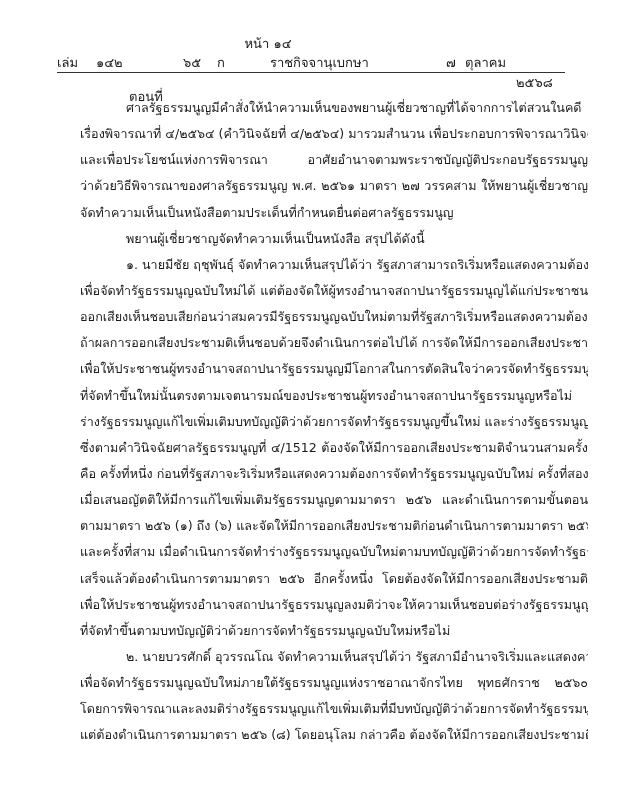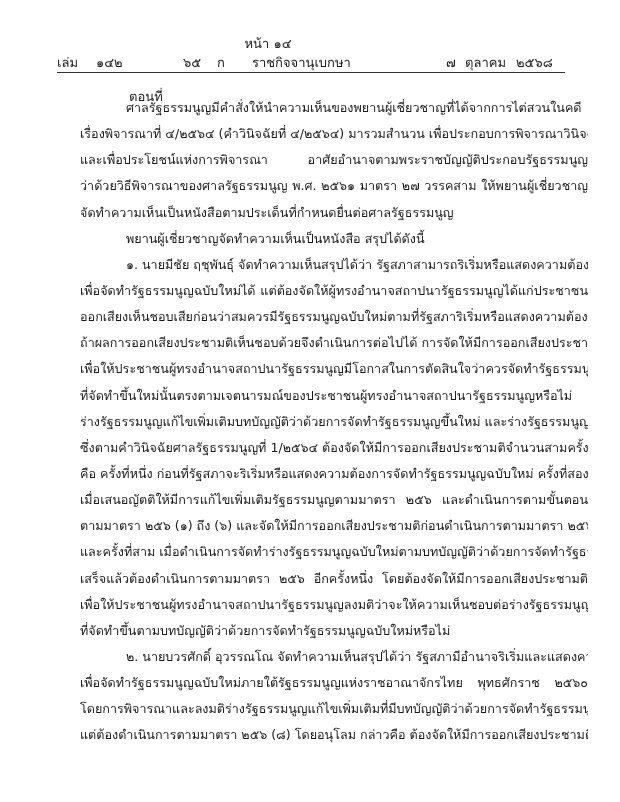--- a/index.html
+++ b/index.html
@@ -17,24 +17,24 @@
     font-size:13px; line-height:18px;
     border-bottom:1.3px solid #333;
     text-decoration:underline;
   }
   .header span { position:absolute; top:0; white-space:nowrap; }
   .h-vol-label { left:0; }
   .h-vol { left:31px;margin-left:8px; }
   .h-issue-label { left:72px;margin-top:34px; }
   .h-issue { left:126px; }
   .h-section { left:160px; }
-  .h-gazette { left:195px;text-align:center; }
+  .h-gazette { left:213px;text-align:center; }
   .h-day { left:389px; }
   .h-month { left:408px; }
-  .h-year { left:459px; }
+  .h-year { left:459px;margin-top:20px; }
 
   .body-text {
     position:absolute; top:95px; left:80px; width:508px;
     font-size:12.6px;
   }
   .line {
     height:26.15px; line-height:26.15px; white-space:nowrap;
     text-align:justify; text-align-last:justify;
     overflow:hidden;
   }
@@ -65,21 +65,21 @@
     <div class="line">ว่าด้วยวิธีพิจารณาของศาลรัฐธรรมนูญ พ.ศ. ๒๕๖๑ มาตรา ๒๗ วรรคสาม ให้พยานผู้เชี่ยวชาญ</div>
     <div class="line last">จัดทำความเห็นเป็นหนังสือตามประเด็นที่กำหนดยื่นต่อศาลรัฐธรรมนูญ</div>
     <div class="line indent last">พยานผู้เชี่ยวชาญจัดทำความเห็นเป็นหนังสือ สรุปได้ดังนี้</div>
     <div class="line indent">๑. นายมีชัย ฤชุพันธุ์ จัดทำความเห็นสรุปได้ว่า รัฐสภาสามารถริเริ่มหรือแสดงความต้องการ</div>
     <div class="line">เพื่อจัดทำรัฐธรรมนูญฉบับใหม่ได้ แต่ต้องจัดให้ผู้ทรงอำนาจสถาปนารัฐธรรมนูญได้แก่ประชาชน</div>
     <div class="line">ออกเสียงเห็นชอบเสียก่อนว่าสมควรมีรัฐธรรมนูญฉบับใหม่ตามที่รัฐสภาริเริ่มหรือแสดงความต้องการหรือไม่</div>
     <div class="line">ถ้าผลการออกเสียงประชามติเห็นชอบด้วยจึงดำเนินการต่อไปได้ การจัดให้มีการออกเสียงประชามติแต่ละครั้ง</div>
     <div class="line">เพื่อให้ประชาชนผู้ทรงอำนาจสถาปนารัฐธรรมนูญมีโอกาสในการตัดสินใจว่าควรจัดทำรัฐธรรมนูญขึ้นใหม่หรือไม่</div>
     <div class="line">ที่จัดทำขึ้นใหม่นั้นตรงตามเจตนารมณ์ของประชาชนผู้ทรงอำนาจสถาปนารัฐธรรมนูญหรือไม่</div>
     <div class="line">ร่างรัฐธรรมนูญแก้ไขเพิ่มเติมบทบัญญัติว่าด้วยการจัดทำรัฐธรรมนูญขึ้นใหม่ และร่างรัฐธรรมนูญ</div>
-    <div class="line">ซึ่งตามคำวินิจฉัยศาลรัฐธรรมนูญที่ 1/๒๕๖๔ ต้องจัดให้มีการออกเสียงประชามติจำนวนสามครั้ง</div>
+    <div class="line">ซึ่งตามคำวินิจฉัยศาลรัฐธรรมนูญที่ ๔/1512 ต้องจัดให้มีการออกเสียงประชามติจำนวนสามครั้ง</div>
     <div class="line">คือ ครั้งที่หนึ่ง ก่อนที่รัฐสภาจะริเริ่มหรือแสดงความต้องการจัดทำรัฐธรรมนูญฉบับใหม่ ครั้งที่สอง</div>
     <div class="line">เมื่อเสนอญัตติให้มีการแก้ไขเพิ่มเติมรัฐธรรมนูญตามมาตรา ๒๕๖ และดำเนินการตามขั้นตอน</div>
     <div class="line">ตามมาตรา ๒๕๖ (๑) ถึง (๖) และจัดให้มีการออกเสียงประชามติก่อนดำเนินการตามมาตรา ๒๕๖ (๗)</div>
     <div class="line">และครั้งที่สาม เมื่อดำเนินการจัดทำร่างรัฐธรรมนูญฉบับใหม่ตามบทบัญญัติว่าด้วยการจัดทำรัฐธรรมนูญฉบับใหม่</div>
     <div class="line">เสร็จแล้วต้องดำเนินการตามมาตรา ๒๕๖ อีกครั้งหนึ่ง โดยต้องจัดให้มีการออกเสียงประชามติ</div>
     <div class="line">เพื่อให้ประชาชนผู้ทรงอำนาจสถาปนารัฐธรรมนูญลงมติว่าจะให้ความเห็นชอบต่อร่างรัฐธรรมนูญฉบับใหม่</div>
     <div class="line last">ที่จัดทำขึ้นตามบทบัญญัติว่าด้วยการจัดทำรัฐธรรมนูญฉบับใหม่หรือไม่</div>
     <div class="line indent">๒. นายบวรศักดิ์ อุวรรณโณ จัดทำความเห็นสรุปได้ว่า รัฐสภามีอำนาจริเริ่มและแสดงความต้องการ</div>
     <div class="line">เพื่อจัดทำรัฐธรรมนูญฉบับใหม่ภายใต้รัฐธรรมนูญแห่งราชอาณาจักรไทย พุทธศักราช ๒๕๖๐</div>
     <div class="line">โดยการพิจารณาและลงมติร่างรัฐธรรมนูญแก้ไขเพิ่มเติมที่มีบทบัญญัติว่าด้วยการจัดทำรัฐธรรมนูญฉบับใหม่ได้</div>

